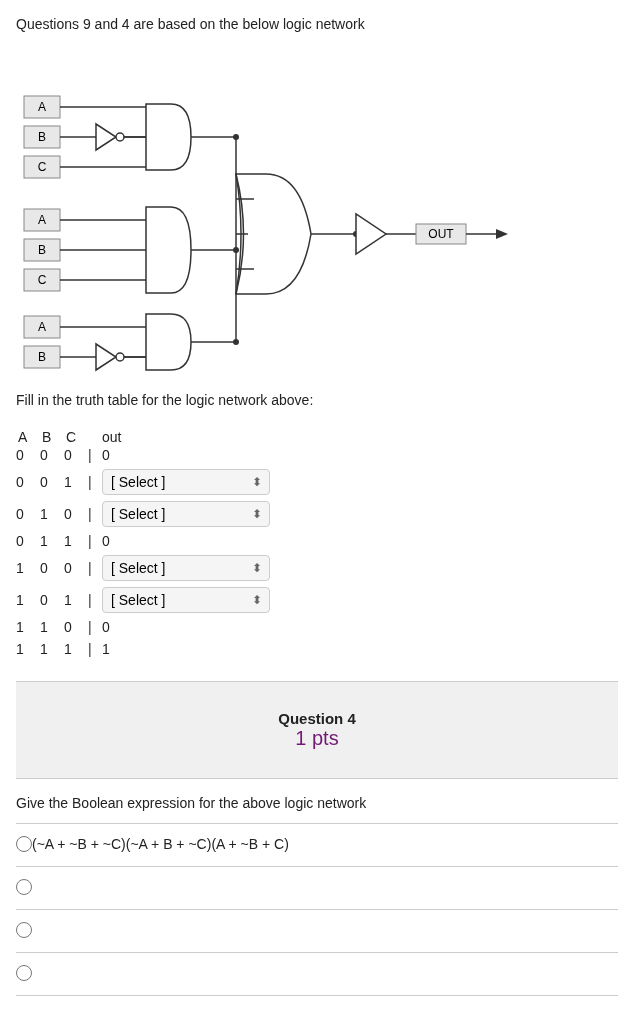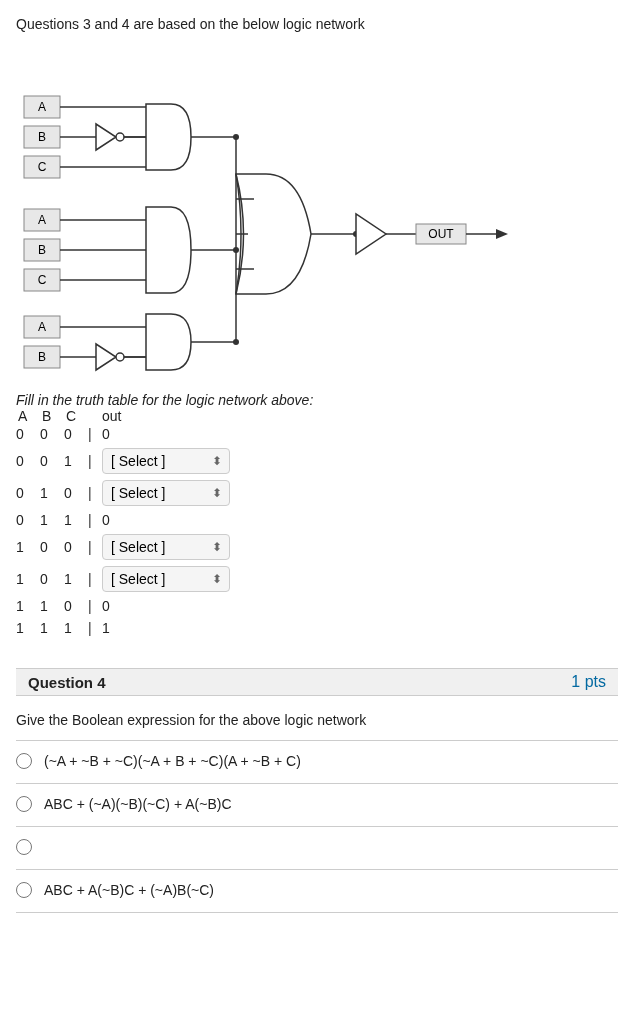--- a/index.html
+++ b/index.html
@@ -21,23 +21,22 @@
     .logic-diagram {
       margin-bottom: 18px;
     }
 
     
     .truth-table-section {
       margin-bottom: 12px;
     }
 
     .truth-table-section p {
-      margin-bottom: 0;
-      font-size: 14px;
-      font-style: italic;
+      margin-bottom: 21px;
+      font-size: 14px;
     }
 
     .table-header {
       display: flex;
       gap: 0;
       font-size: 14px;
       margin-bottom: 2px;
       padding-left: 2px;
     }
 
@@ -65,21 +64,21 @@
     }
 
     select {
       appearance: none;
       -webkit-appearance: none;
       background: #f5f5f5;
       border: 1px solid #ccc;
       border-radius: 4px;
       padding: 4px 28px 4px 8px;
       font-size: 14px;
-      width: 128px;
+      width: 168px;
       cursor: pointer;
     }
 
     .select-wrapper::after {
       content: '⬍';
       position: absolute;
       right: 8px;
       top: 50%;
       transform: translateY(-50%);
       pointer-events: none;
@@ -88,46 +87,47 @@
     }
 
     
     .question-bar {
       display: flex;
       justify-content: space-between;
       align-items: center;
       background: #f0f0f0;
       border-top: 1px solid #ccc;
       border-bottom: 1px solid #ccc;
-      padding: 4px 12px;
-      margin-top: 32px;
+      padding: 28px 12px;
+      margin-top: 24px;
       margin-bottom: 16px;
+      flex-direction: column;
     }
 
     .question-label {
       font-weight: bold;
       font-size: 15px;
     }
 
     .pts-label {
-      font-size: 16px;
-      color: #0369a1;
+      font-size: 20px;
+      color: #701a75;
     }
 
     .q4-prompt {
       font-size: 14px;
       margin-bottom: 12px;
     }
 
     .radio-option {
       display: flex;
       align-items: flex-start;
       margin-bottom: 14px;
       font-size: 14px;
-      gap: 12px;
+      gap: 0;
     }
 
     .radio-option input[type="radio"] {
       margin: 0;
       width: 16px;
       height: 16px;
       cursor: pointer;
     }
 
     
@@ -137,21 +137,21 @@
 
     hr.divider {
       border: none;
       border-top: 1px solid #ccc;
       margin: 12px 0;
     }
   </style>
 </head>
 <body>
 
-<p class="section-title">Questions 3 and 4 are based on the below logic network</p>
+<p class="section-title">Questions 9 and 4 are based on the below logic network</p>
 
 <div class="logic-diagram">
   <svg width="600" height="330" viewBox="0 0 600 330">
 
     <rect x="8" y="52" width="36" height="22" fill="#e8e8e8" stroke="#888" stroke-width="1"></rect>
     <text x="26" y="67" text-anchor="middle" font-size="12" font-family="Arial">A</text>
 
     <rect x="8" y="82" width="36" height="22" fill="#e8e8e8" stroke="#888" stroke-width="1"></rect>
     <text x="26" y="97" text-anchor="middle" font-size="12" font-family="Arial">B</text>
 
@@ -354,29 +354,27 @@
 
 <div class="radio-option">
   <input type="radio" name="q4" value="0" style="">
   <span>(~A + ~B + ~C)(~A + B + ~C)(A + ~B + C)</span>
 </div>
 
 <hr class="divider">
 
 <div class="radio-option">
   <input type="radio" name="q4" value="1" style="">
-  <span>ABC + (~A)(~B)(~C) + A(~B)C</span>
 </div>
 
 <hr class="divider">
 
 <div class="radio-option">
   <input type="radio" name="q4" value="2" style="">
 </div>
 
 <hr class="divider">
 
 <div class="radio-option">
   <input type="radio" name="q4" value="3" style="">
-  <span>ABC + A(~B)C + (~A)B(~C)</span>
 </div>
 
 <hr class="divider">
 
 </body></html>

